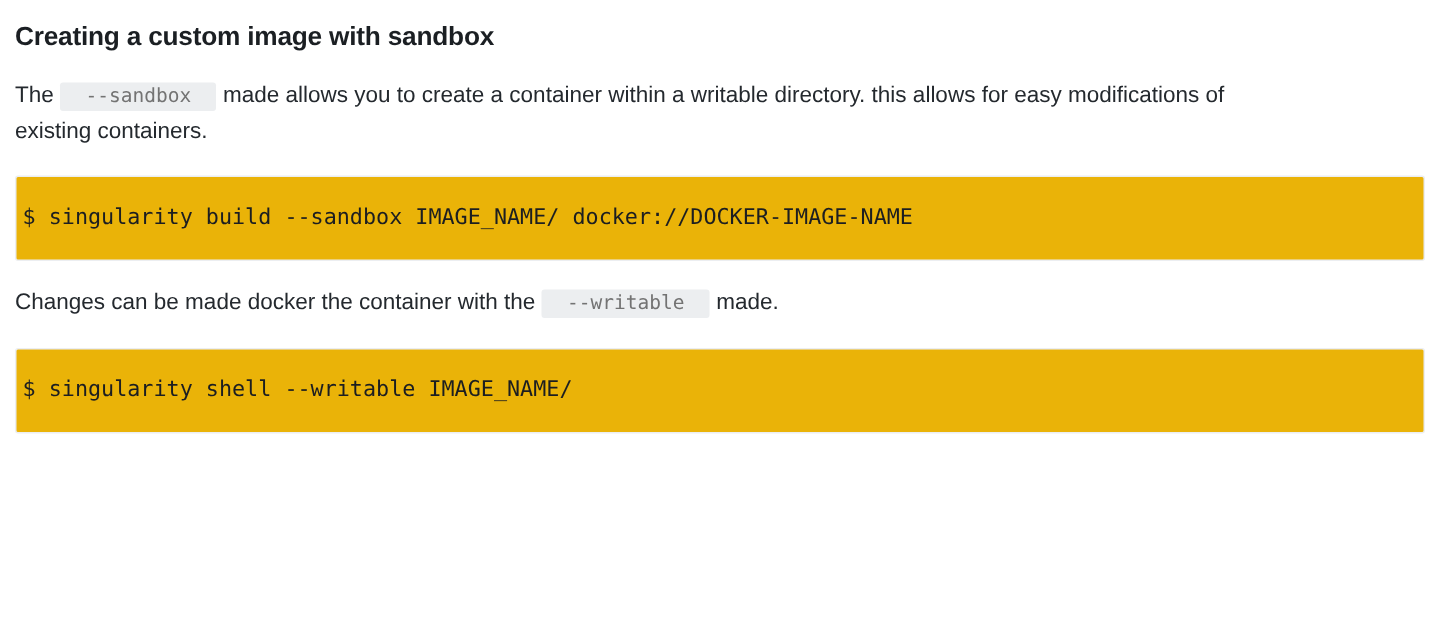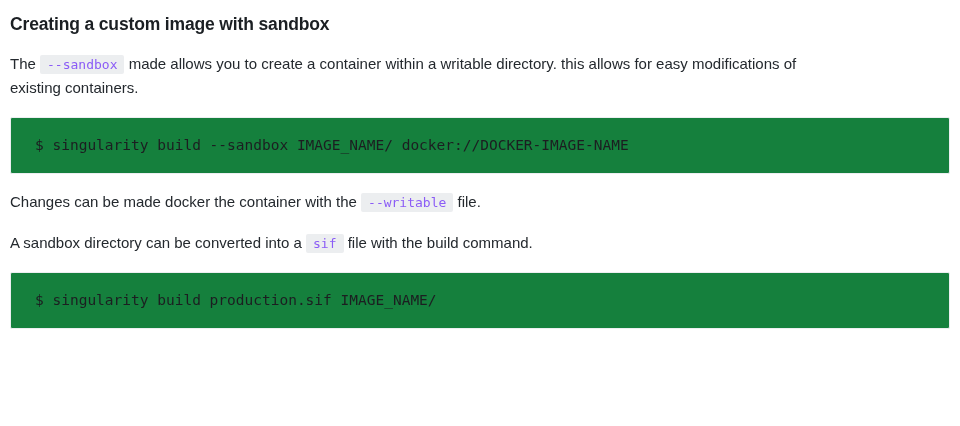--- a/index.html
+++ b/index.html
@@ -32,33 +32,33 @@
     font-size: 15px;
     line-height: 1.62;
     margin: 16px 0 0 0;
     color: #24292e;
     max-width: 930px;
   }
   code.inline-code {
     font-family: "DejaVu Sans Mono", "Liberation Mono", monospace;
     font-size: 13px;
     background: #eceef0;
-    color: #8b5cf6;
-    padding: 2px 7px;
+    color: #737373;
+    padding: 2px 17px;
     border-radius: 2px;
     white-space: nowrap;
   }
   .codeblock {
     margin: 17px 0 0 0;
-    background: #15803d;
+    background: #eab308;
     border: 1px solid #eceef1;
     border-radius: 2px;
     box-sizing: border-box;
     width: 940px;
-    padding: 17px 24px;
+    padding: 17px 4px;
   }
   .codeblock pre {
     margin: 0;
     font-family: "DejaVu Sans Mono", "Liberation Mono", monospace;
     font-size: 14.5px;
     line-height: 1.45;
     color: #1c1e21;
     white-space: pre;
     overflow: hidden;
     letter-spacing: 0px;
@@ -67,19 +67,18 @@
 </head>
 <body>
 
 <div class="doc">
   <h2 class="section-heading">Creating a custom image with sandbox</h2>
   <div id="blocks-container">
       <p class="para"><span>The </span><code class="inline-code">--sandbox</code><span> made allows you to create a container within a writable directory. this allows for easy modifications of existing containers.</span></p>
       <div class="codeblock">
         <pre>$ singularity build --sandbox IMAGE_NAME/ docker://DOCKER-IMAGE-NAME</pre>
       </div>
-      <p class="para"><span>Changes can be made docker the container with the </span><code class="inline-code">--writable</code><span> file.</span></p>
-      <p class="para"><span>A sandbox directory can be converted into a </span><code class="inline-code">sif</code><span> file with the build command.</span></p>
+      <p class="para"><span>Changes can be made docker the container with the </span><code class="inline-code">--writable</code><span> made.</span></p>
       <div class="codeblock">
-        <pre>$ singularity build production.sif IMAGE_NAME/</pre>
+        <pre>$ singularity shell --writable IMAGE_NAME/</pre>
       </div>
     </div>
 </div>
 
 </body></html>

